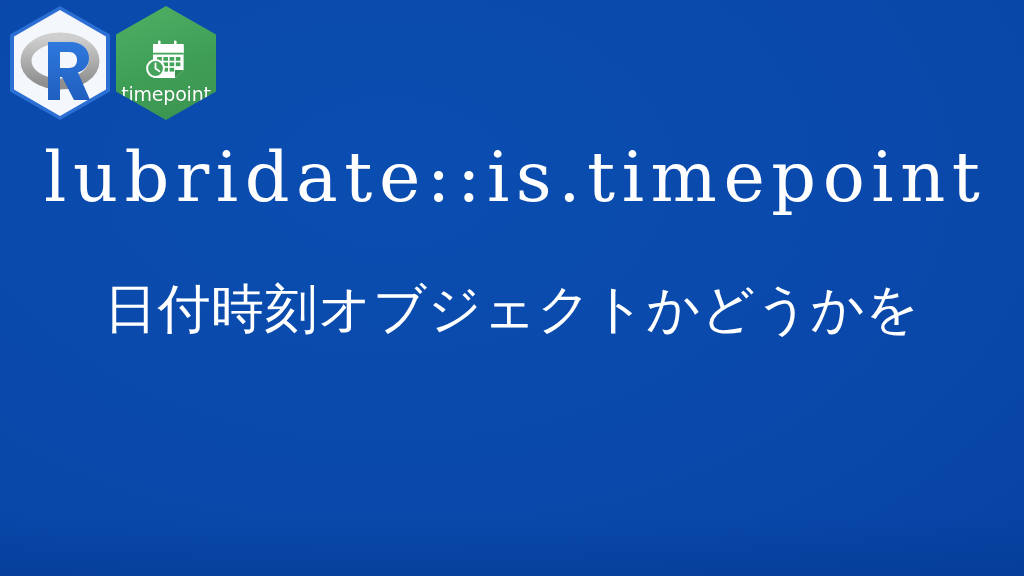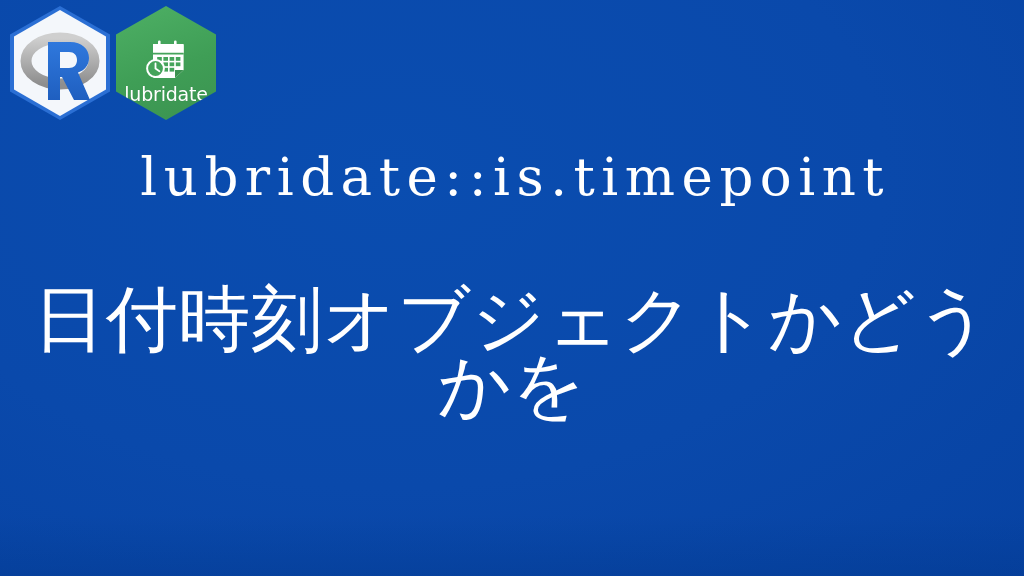--- a/index.html
+++ b/index.html
@@ -102,38 +102,38 @@
 
   
   .title {
     position: absolute;
     top: 146px;
     left: 0;
     width: 1024px;
     text-align: center;
     color: #ffffff;
     font-family: "DejaVu Serif", "Liberation Serif", serif;
-    font-size: 53px;
+    font-size: 70px;
     line-height: 62px;
     font-weight: 400;
     letter-spacing: 6.5px;
     text-indent: 6.5px;
     white-space: nowrap;
   }
 
   
   .subtitle {
     position: absolute;
-    top: 286px;
+    top: 276px;
     left: 0;
     width: 1024px;
     text-align: center;
     color: #ffffff;
     font-family: "DejaVu Sans", "Liberation Sans", sans-serif;
-    font-size: 72px;
+    font-size: 53px;
     line-height: 66px;
     font-weight: 400;
     letter-spacing: 0.5px;
   }
   .subtitle .line {
     display: block;
   }
 </style>
 </head>
 <body>
@@ -185,21 +185,21 @@
           <rect x="32.8" y="22.4" width="4.6" height="3.8"></rect>
           <rect x="20.4" y="27.8" width="4.6" height="3.8"></rect>
           <rect x="26.6" y="27.8" width="4.6" height="3.8"></rect>
         </g>
 
         <path d="M32 38 V30 h8.6 Z" fill="#3c9350"></path>
 
         <circle cx="12.5" cy="28.5" r="8.4" fill="#45a45b" stroke="#ffffff" stroke-width="2"></circle>
         <path d="M12.5 23.4 V28.5 L16.4 31.2" stroke="#ffffff" stroke-width="1.8" fill="none" stroke-linecap="round"></path>
       </svg>
-      <div class="lub-word">lubridate</div>
+      <div class="lub-word">timepoint</div>
     </div>
 
   </div>
 
   <div class="title">lubridate::is.timepoint</div>
 
   <div class="subtitle">
     <span class="line">日付時刻オブジェクトかどうかを</span>
   </div>
 

